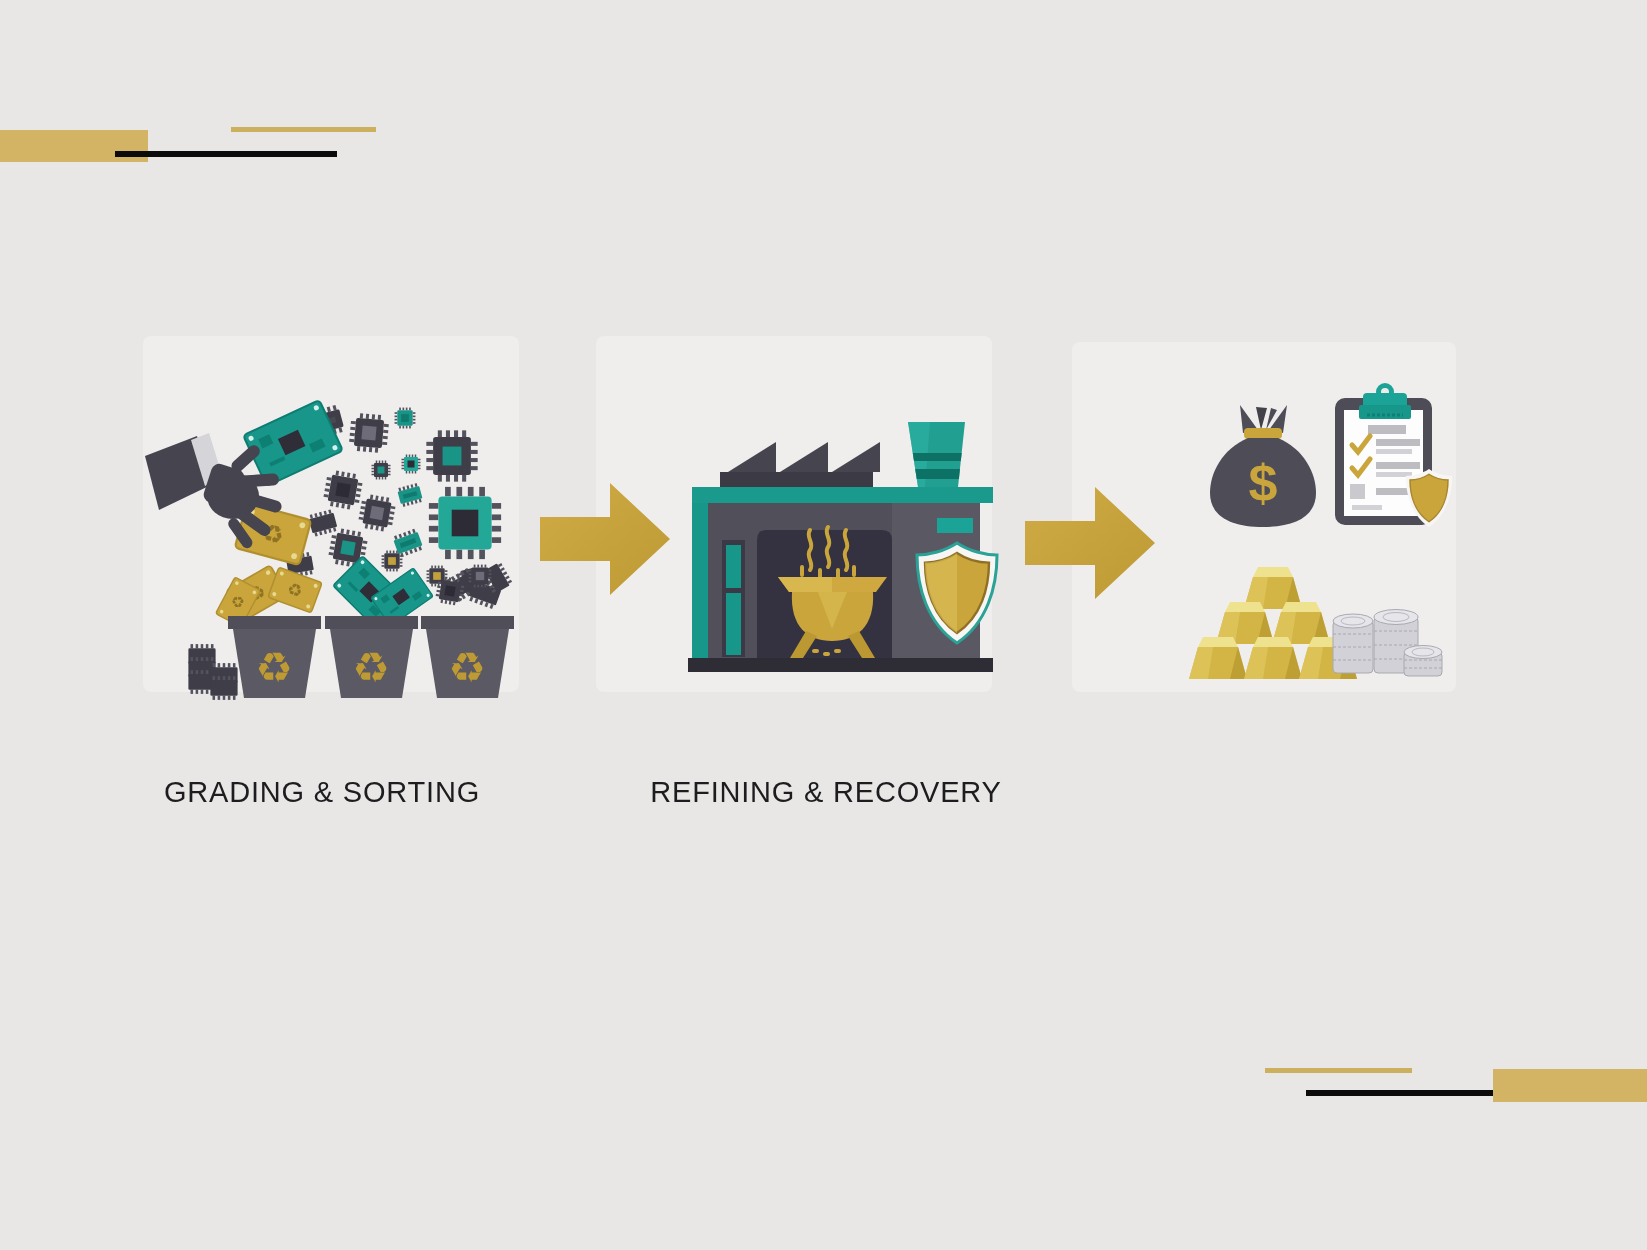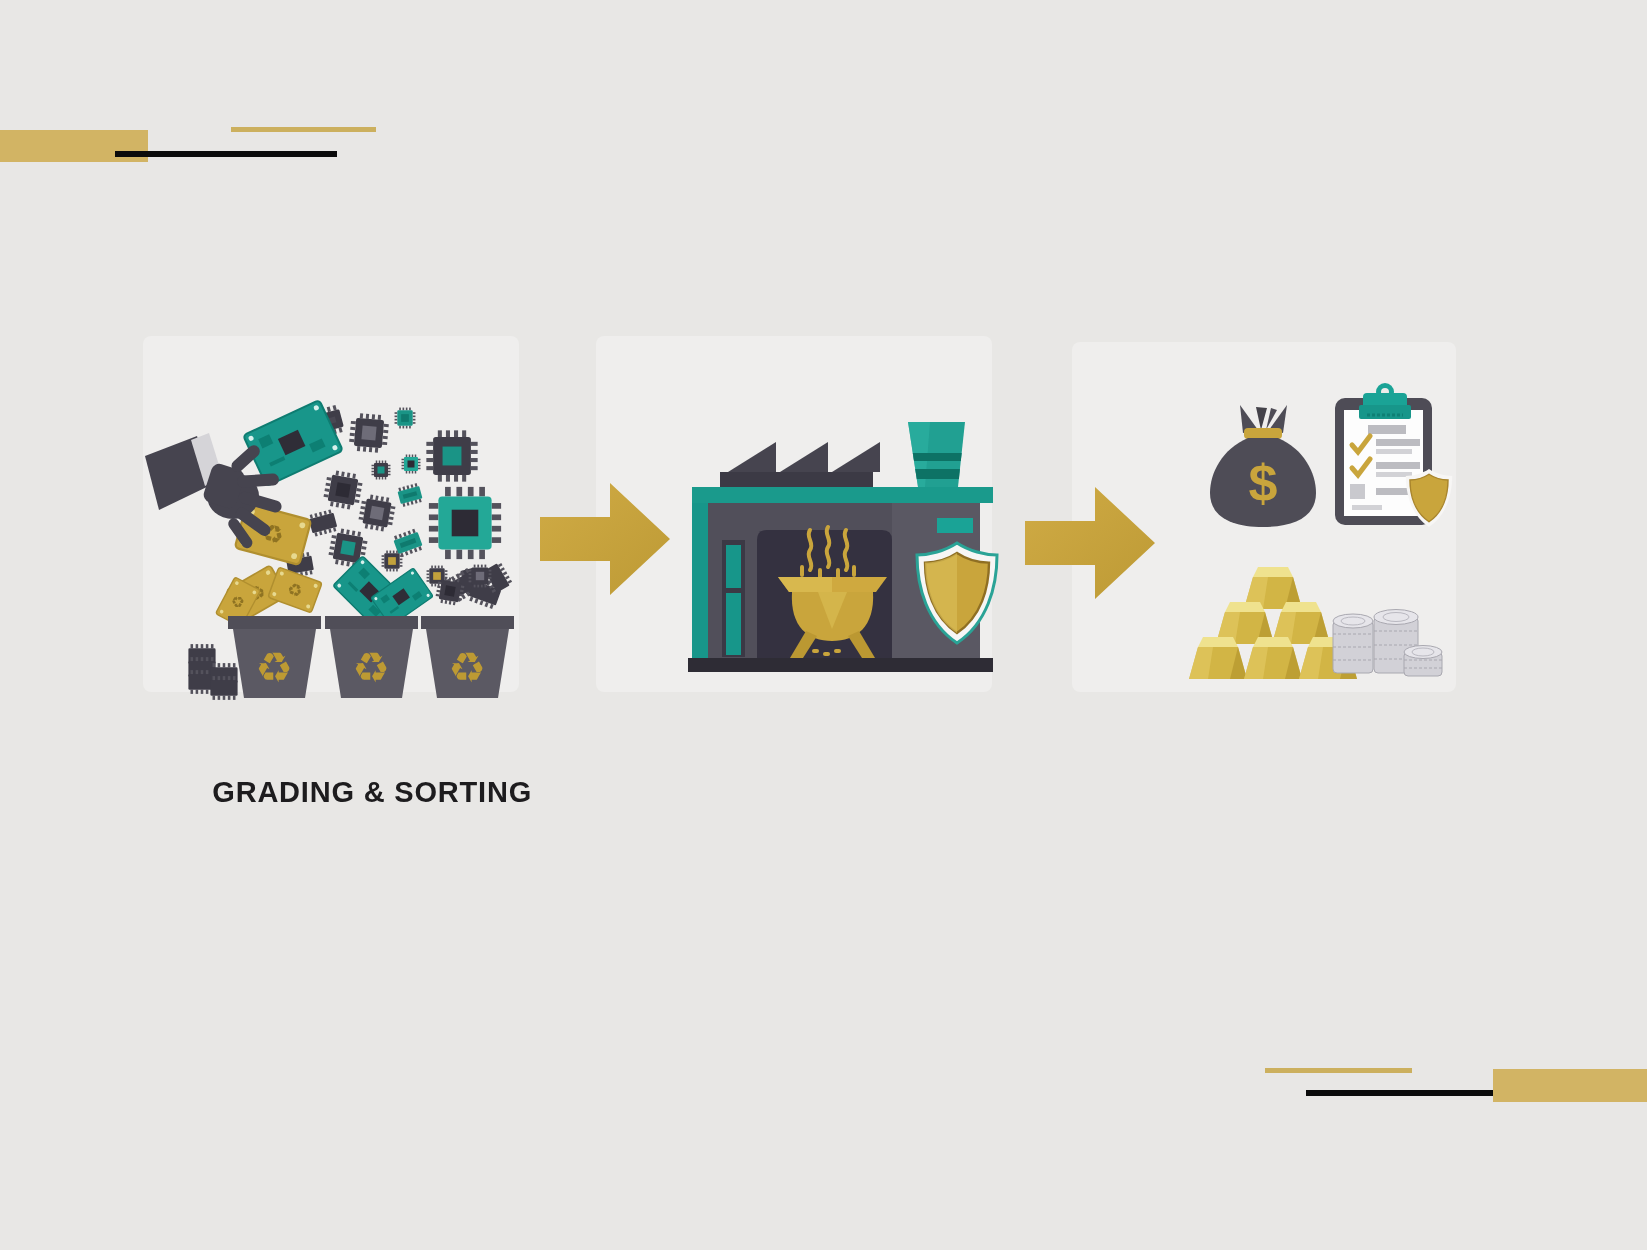--- a/index.html
+++ b/index.html
@@ -8,22 +8,22 @@
     overflow:hidden;font-family:"Liberation Sans",sans-serif;
   }
   .decor{position:absolute;}
   .gold-block{background:#d2b464;}
   .gold-line{background:#ccb05e;}
   .black-line{background:#0b0b0b;}
   .panel{position:absolute;background:rgba(255,255,255,0.30);border-radius:8px;}
   .illus{position:absolute;}
   .arrow{position:absolute;}
   .step-label{
-    position:absolute;top:776px;width:420px;text-align:right;
-    font-size:29px;font-weight:700;letter-spacing:0.8px;color:#1d1c1e;
+    position:absolute;top:776px;width:420px;text-align:center;
+    font-size:29px;font-weight:400;letter-spacing:0.8px;color:#1d1c1e;
     white-space:nowrap;
   }
 </style>
 </head>
 <body>
 
 <div class="stage">
 
   <div class="decor gold-block" style="left:0;top:130px;width:148px;height:32px;"></div>
   <div class="decor gold-line" style="left:231px;top:127px;width:145px;height:5px;"></div>
@@ -724,14 +724,15 @@
             <line x1="-19" y1="-8" x2="19" y2="-8"></line>
             <line x1="-19" y1="-16" x2="19" y2="-16"></line>
           </g>
         <ellipse cx="0" cy="-24" rx="19" ry="6.5" fill="#e6e5ea" stroke="#a9a8b0"></ellipse>
         <ellipse cx="0" cy="-24" rx="11" ry="4" fill="none" stroke="#b9b8c0"></ellipse>
       </g>
     </g>
   </svg>
 
   <div class="step-label" style="left:112px;">GRADING &amp; SORTING</div>
+  <div class="step-label" style="left:616px;">REFINING &amp; RECOVERY</div>
 
 </div>
 
 </body></html>

